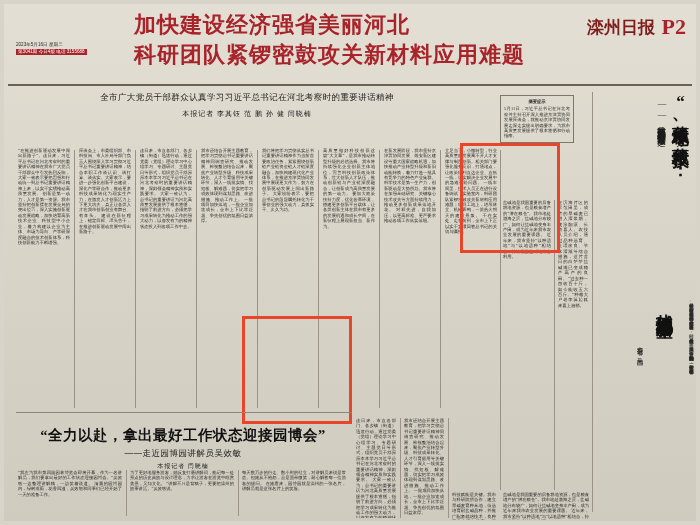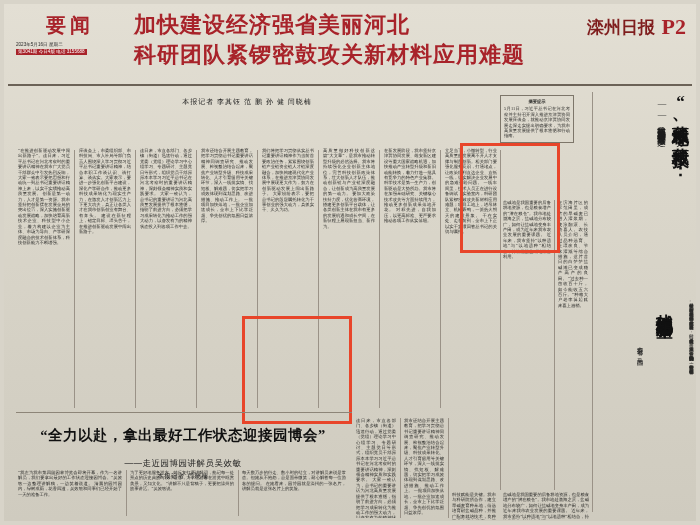--- a/index.html
+++ b/index.html
@@ -180,21 +180,21 @@
   #feature2 .f2-head {
     font-family: "Liberation Serif", serif;
     font-weight: bold;
     font-size: 14.5px;
     color: #111;
     white-space: nowrap;
     letter-spacing: 0.5px;
     margin-top: 8px;
   }
   #feature2 .f2-sub {
-    margin-top: 13px;
+    margin-top: 3px;
     font-family: Liberation Sans, sans-serif;
     font-size: 8.5px;
     color: #1d1d1d;
     letter-spacing: 0.5px;
     text-align: center;
   }
   #feature2 .f2-by {
     margin-top: 2px;
     font-size: 6px;
     color: #222;
@@ -254,40 +254,40 @@
     margin-bottom: 2px;
   }
 </style>
 </head>
 <body>
 
 <div id="page">
   <div id="paper"></div>
 
   <div id="masthead">
-    <div id="badge-yaowen">要闻</div>
 
     <div id="masthead-meta">
       <div class="row">2023年5月16日 星期二</div>
       <div class="redrow">第3041期 今日4版 电话 3155688</div>
     </div>
 
     <div id="main-title">
       <div class="line">加快建设经济强省美丽河北</div>
       <div class="line">科研团队紧锣密鼓攻关新材料应用难题</div>
     </div>
 
     <div id="nameplate">
       <span class="np-text">滦州日报</span>
       <span class="np-page">P2</span>
     </div>
   </div>
   <div id="masthead-rule"></div>
 
   <div id="lead">
+    <div id="lead-kicker">全市广大党员干部群众认真学习习近平总书记在河北考察时的重要讲话精神</div>
     <div id="lead-byline">本报记者 李其钰 范 鹏 孙 健 闫晓楠</div>
   </div>
 
   <div class="col" style="left:18px;  top:148px; width:52px;  height:262px;">“在推进创新驱动发展中闯出新路子”。连日来，习近平总书记在河北考察时的重要讲话精神在我市广大党员干部群众中引发热烈反响，大家一致表示要把思想和行动统一到总书记重要讲话精神上来，以实干实绩推动高质量发展。
 
 创新是第一动力，人才是第一资源。我市坚持把创新摆在发展全局的突出位置，深入实施创新驱动发展战略，加快培育高新技术企业、科技型中小企业，着力构建以企业为主体、市场为导向、产学研深度融合的技术创新体系，科技创新能力不断增强。</div>
   <div class="vline" style="left:74px; top:150px; height:258px;"></div>
   <div class="col" style="left:79px;  top:148px; width:52px;  height:262px;">座谈会上，市委组织部、市科技局、市人社局等部门负责人围绕深入学习贯彻习近平总书记重要讲话精神，结合本职工作谈认识、谈打算、谈落实。大家表示，要进一步强化创新平台建设，深化产学研合作，推动更多科技成果转化为现实生产力，在激发人才创新活力上下更大功夫，真正让各类人才在我市创新创业有舞台、有奔头。
 
 建设在新征程上，锚定目标、埋头苦干，在推进创新驱动发展中闯出新路子。</div>

